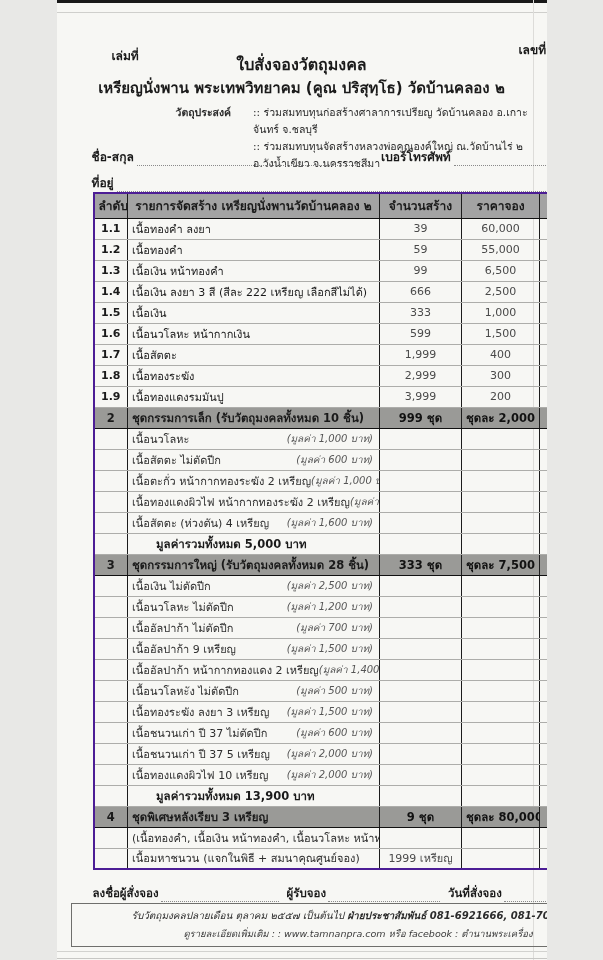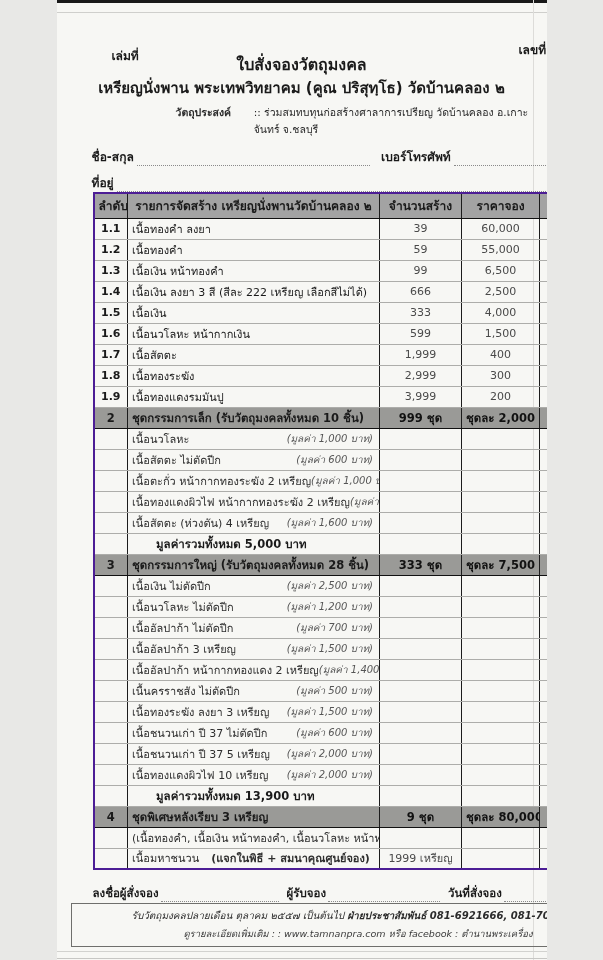--- a/index.html
+++ b/index.html
@@ -41,21 +41,21 @@
   table { border:2px solid #4c1d95; }
   thead th { background:var(--header-bg,#a3a3a3); font-weight:bold; font-size:12px; text-align:center;
              border-bottom:1.5px solid #111; height:25px; }
   tr.row-section td { background:var(--section-bg,#999996); font-weight:bold;
                       border-top:1.8px solid #111; border-bottom:1.8px solid #111; font-size:11.5px; }
   td.cell-no { text-align:center; font-weight:bold; }
   td.cell-qty, td.cell-price { text-align:center; color:#494949; }
   tr.row-section td.cell-qty, tr.row-section td.cell-price { color:#111; }
   .labelflex { display:flex; justify-content:space-between; align-items:center; }
   .note { font-style:italic; font-size:10px; color:#555; padding-right:2px; }
-  .boldpart { font-weight:bold; margin-left:12px; }
+  .boldpart { font-weight:normal; margin-left:4px; }
   tr.row-subtotal td.cell-label { font-weight:bold; font-size:11.5px; padding-left:28px;text-align:right; }
   tr.row-sub td.cell-label { color:#2e2e2e; }
 
   
   .signature { position:absolute; top:884px; left:36px; width:546px; display:flex; align-items:flex-end; font-size:11.5px; font-weight:bold; }
   .signature .dotline { border-bottom:1.4px dotted #8a8a8a; height:12px; margin:0 2px; }
   .sig-d1 { width:118px; } .sig-d2 { width:112px; } .sig-d3 { width:120px; }
   .sig-lab { white-space:nowrap; }
   .sig-gap { margin-left:6px; }
 
@@ -78,20 +78,21 @@
 
   <div class="book-no">เล่มที่</div>
   <div class="doc-no">เลขที่</div>
   <div class="title">ใบสั่งจองวัตถุมงคล</div>
   <div class="subtitle">เหรียญนั่งพาน พระเทพวิทยาคม (คูณ ปริสุทฺโธ) วัดบ้านคลอง ๒</div>
 
   <div class="purpose">
     <div class="purpose-label">วัตถุประสงค์</div>
     <div class="purpose-lines">
         <div>:: ร่วมสมทบทุนก่อสร้างศาลาการเปรียญ วัดบ้านคลอง อ.เกาะจันทร์ จ.ชลบุรี</div>
+        <div>:: ร่วมสมทบทุนจัดสร้างหลวงพ่อคูณองค์ใหญ่ ณ.วัดบ้านไร่ ๒ อ.วังน้ำเขียว จ.นครราชสีมา</div>
       </div>
   </div>
 
   <div class="fill-row row-addr">
     <span class="sig-lab">ที่อยู่</span>
     <span class="dotline"></span>
   </div>
   <div class="fill-row row-name">
     <span class="sig-lab">ชื่อ-สกุล</span>
     <span class="dotline" style="flex:2.1"></span>
@@ -163,21 +164,21 @@
             <td class="cell-amount"></td>
           </tr>
           <tr class="row-item">
             <td class="cell-no">1.5</td>
             <td class="cell-label">
               <div class="labelflex">
                 <span>เนื้อเงิน</span>
               </div>
             </td>
             <td class="cell-qty">333</td>
-            <td class="cell-price">4,000</td>
+            <td class="cell-price">1,000</td>
             <td class="cell-amount"></td>
           </tr>
           <tr class="row-item">
             <td class="cell-no">1.6</td>
             <td class="cell-label">
               <div class="labelflex">
                 <span>เนื้อนวโลหะ หน้ากากเงิน</span>
               </div>
             </td>
             <td class="cell-qty">599</td>
@@ -343,21 +344,21 @@
               </div>
             </td>
             <td class="cell-qty"></td>
             <td class="cell-price"></td>
             <td class="cell-amount"></td>
           </tr>
           <tr class="row-sub">
             <td class="cell-no"></td>
             <td class="cell-label">
               <div class="labelflex">
-                <span>เนื้ออัลปาก้า   3  เหรียญ</span>
+                <span>เนื้ออัลปาก้า   9  เหรียญ</span>
                 <span class="note">(มูลค่า 1,500 บาท)</span>
               </div>
             </td>
             <td class="cell-qty"></td>
             <td class="cell-price"></td>
             <td class="cell-amount"></td>
           </tr>
           <tr class="row-sub">
             <td class="cell-no"></td>
             <td class="cell-label">
@@ -367,21 +368,21 @@
               </div>
             </td>
             <td class="cell-qty"></td>
             <td class="cell-price"></td>
             <td class="cell-amount"></td>
           </tr>
           <tr class="row-sub">
             <td class="cell-no"></td>
             <td class="cell-label">
               <div class="labelflex">
-                <span>เนื้นครราชสัง  ไม่ตัดปีก</span>
+                <span>เนื้อนวโลหะัง  ไม่ตัดปีก</span>
                 <span class="note">(มูลค่า 500 บาท)</span>
               </div>
             </td>
             <td class="cell-qty"></td>
             <td class="cell-price"></td>
             <td class="cell-amount"></td>
           </tr>
           <tr class="row-sub">
             <td class="cell-no"></td>
             <td class="cell-label">

